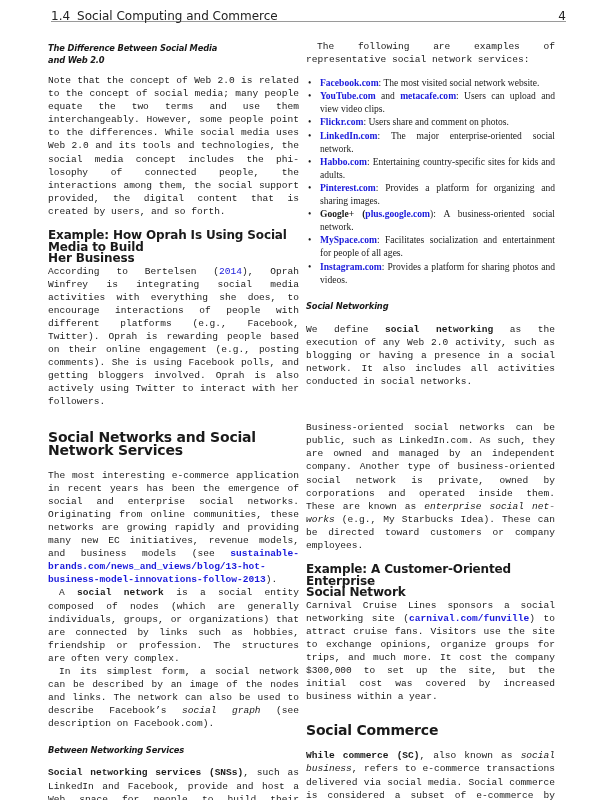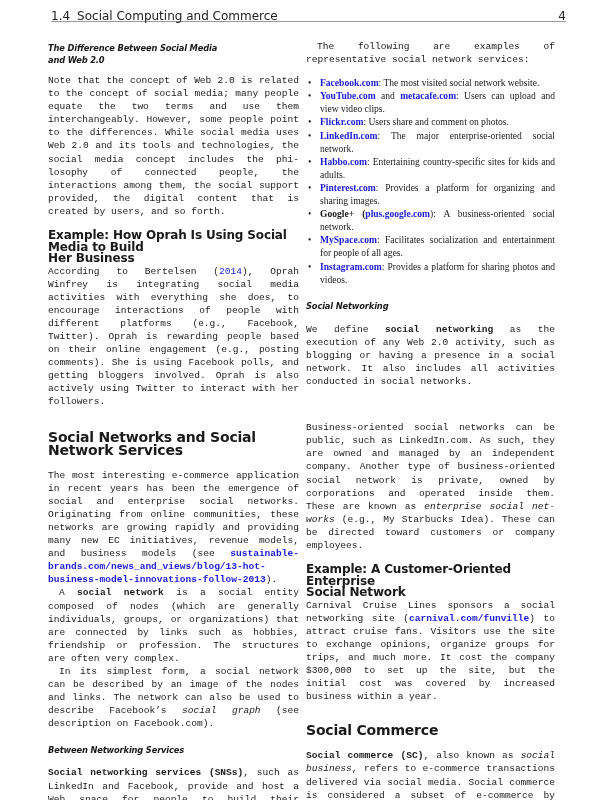--- a/index.html
+++ b/index.html
@@ -96,14 +96,14 @@
   <div style="height:12px"></div>
   <p><span>Business-oriented social networks can be public, such as LinkedIn.com. As such, they are owned and managed by an independent company. Another type of business-oriented social network is private, owned by corporations and oper­ated inside them. These are known as </span><i>enterprise social net­works</i><span> (e.g., My Starbucks Idea). These can be directed toward customers or company employees.</span></p>
 
   <div style="height:12px"></div>
   <h4 class="h-example"><span>Example: A Customer-Oriented Enterprise</span><br><span>Social Network</span></h4>
   <p><span>Carnival Cruise Lines sponsors a social networking site (</span><a class="link">carnival.com/funville</a><span>) to attract cruise fans. Visitors use the site to exchange opinions, organize groups for trips, and much more. It cost the company $300,000 to set up the site, but the initial cost was covered by increased business within a year.</span></p>
 
   <div style="height:21px"></div>
   <h2 class="h-section">Social Commerce</h2>
   <div style="height:12px"></div>
-  <p><b>Social commerce (SC)</b><span>, also known as </span><i>social business</i><span>, refers to e-commerce transactions delivered via social media. Social commerce is considered a subset of e-commerce by some. More specifically, it is a combination of e-commerce, e-mar-</span></p>
+  <p><b>While commerce (SC)</b><span>, also known as </span><i>social business</i><span>, refers to e-commerce transactions delivered via social media. Social commerce is considered a subset of e-commerce by some. More specifically, it is a combination of e-commerce, e-mar-</span></p>
 </div>
 
 </body></html>

